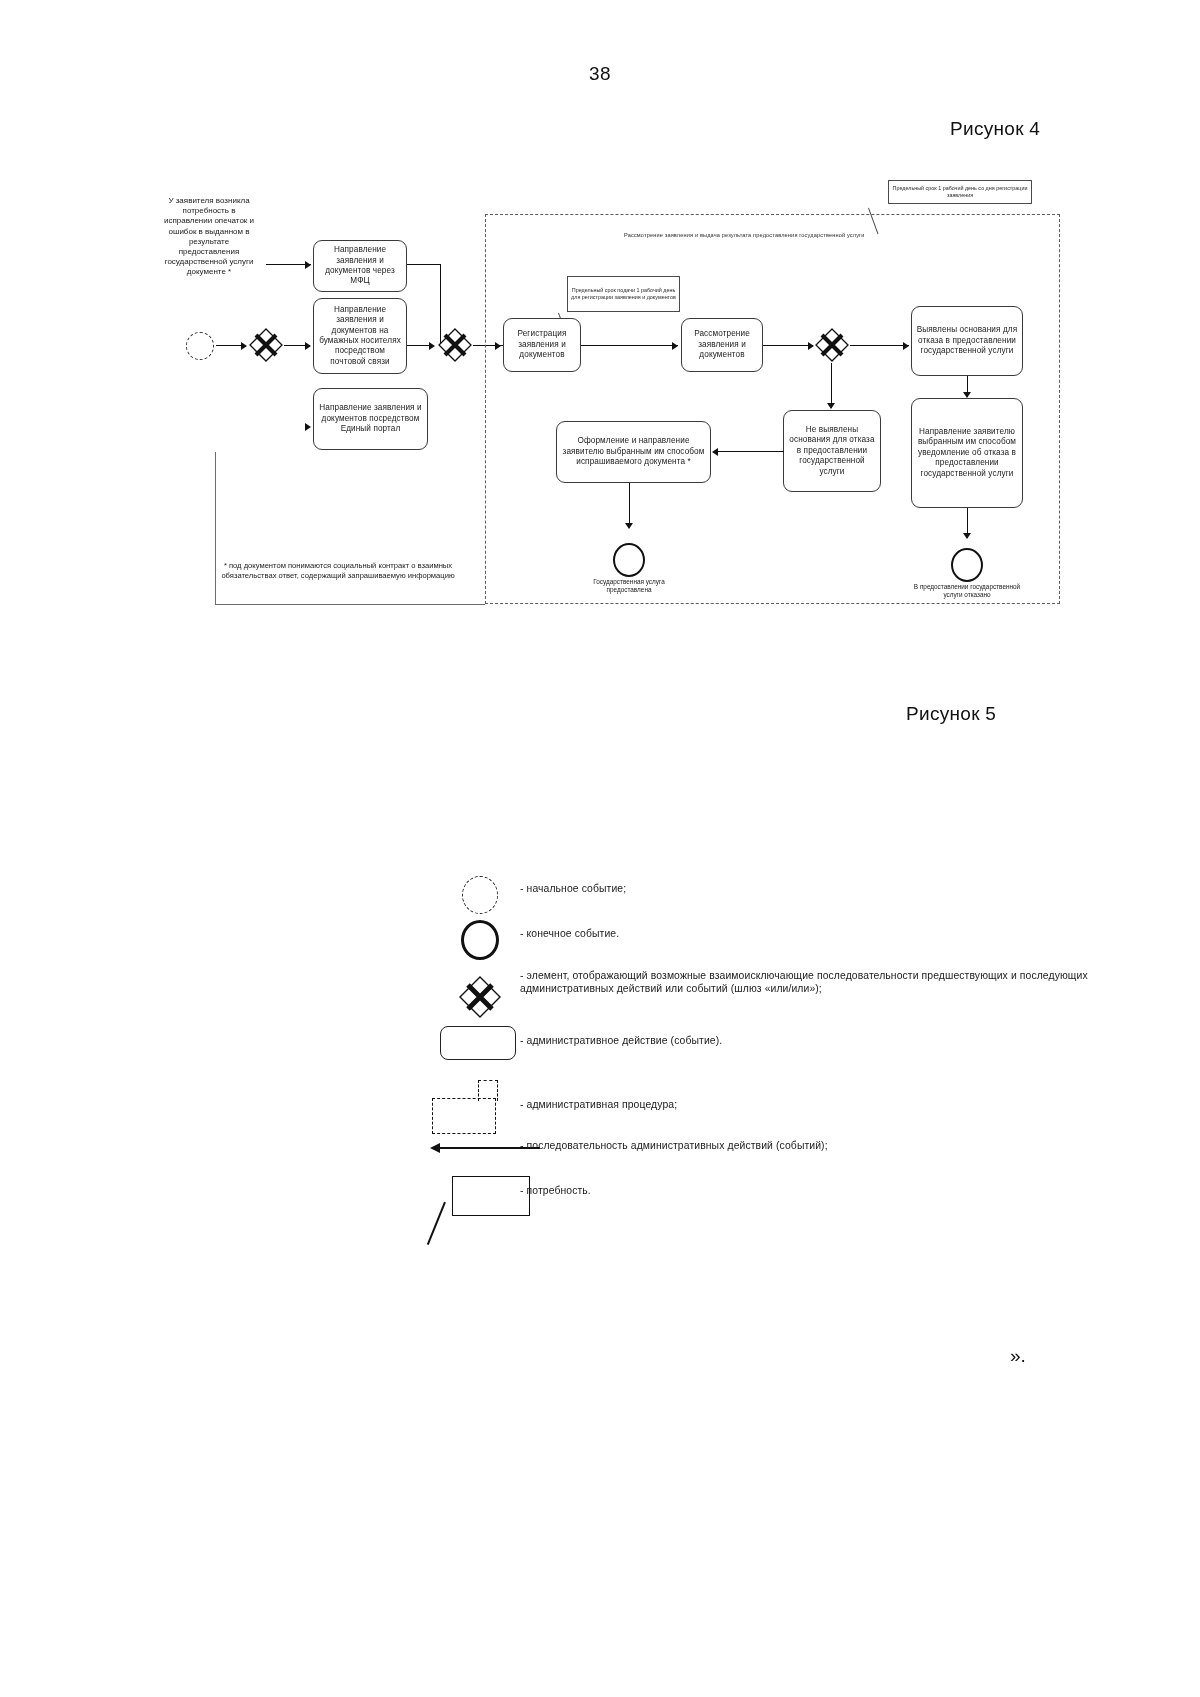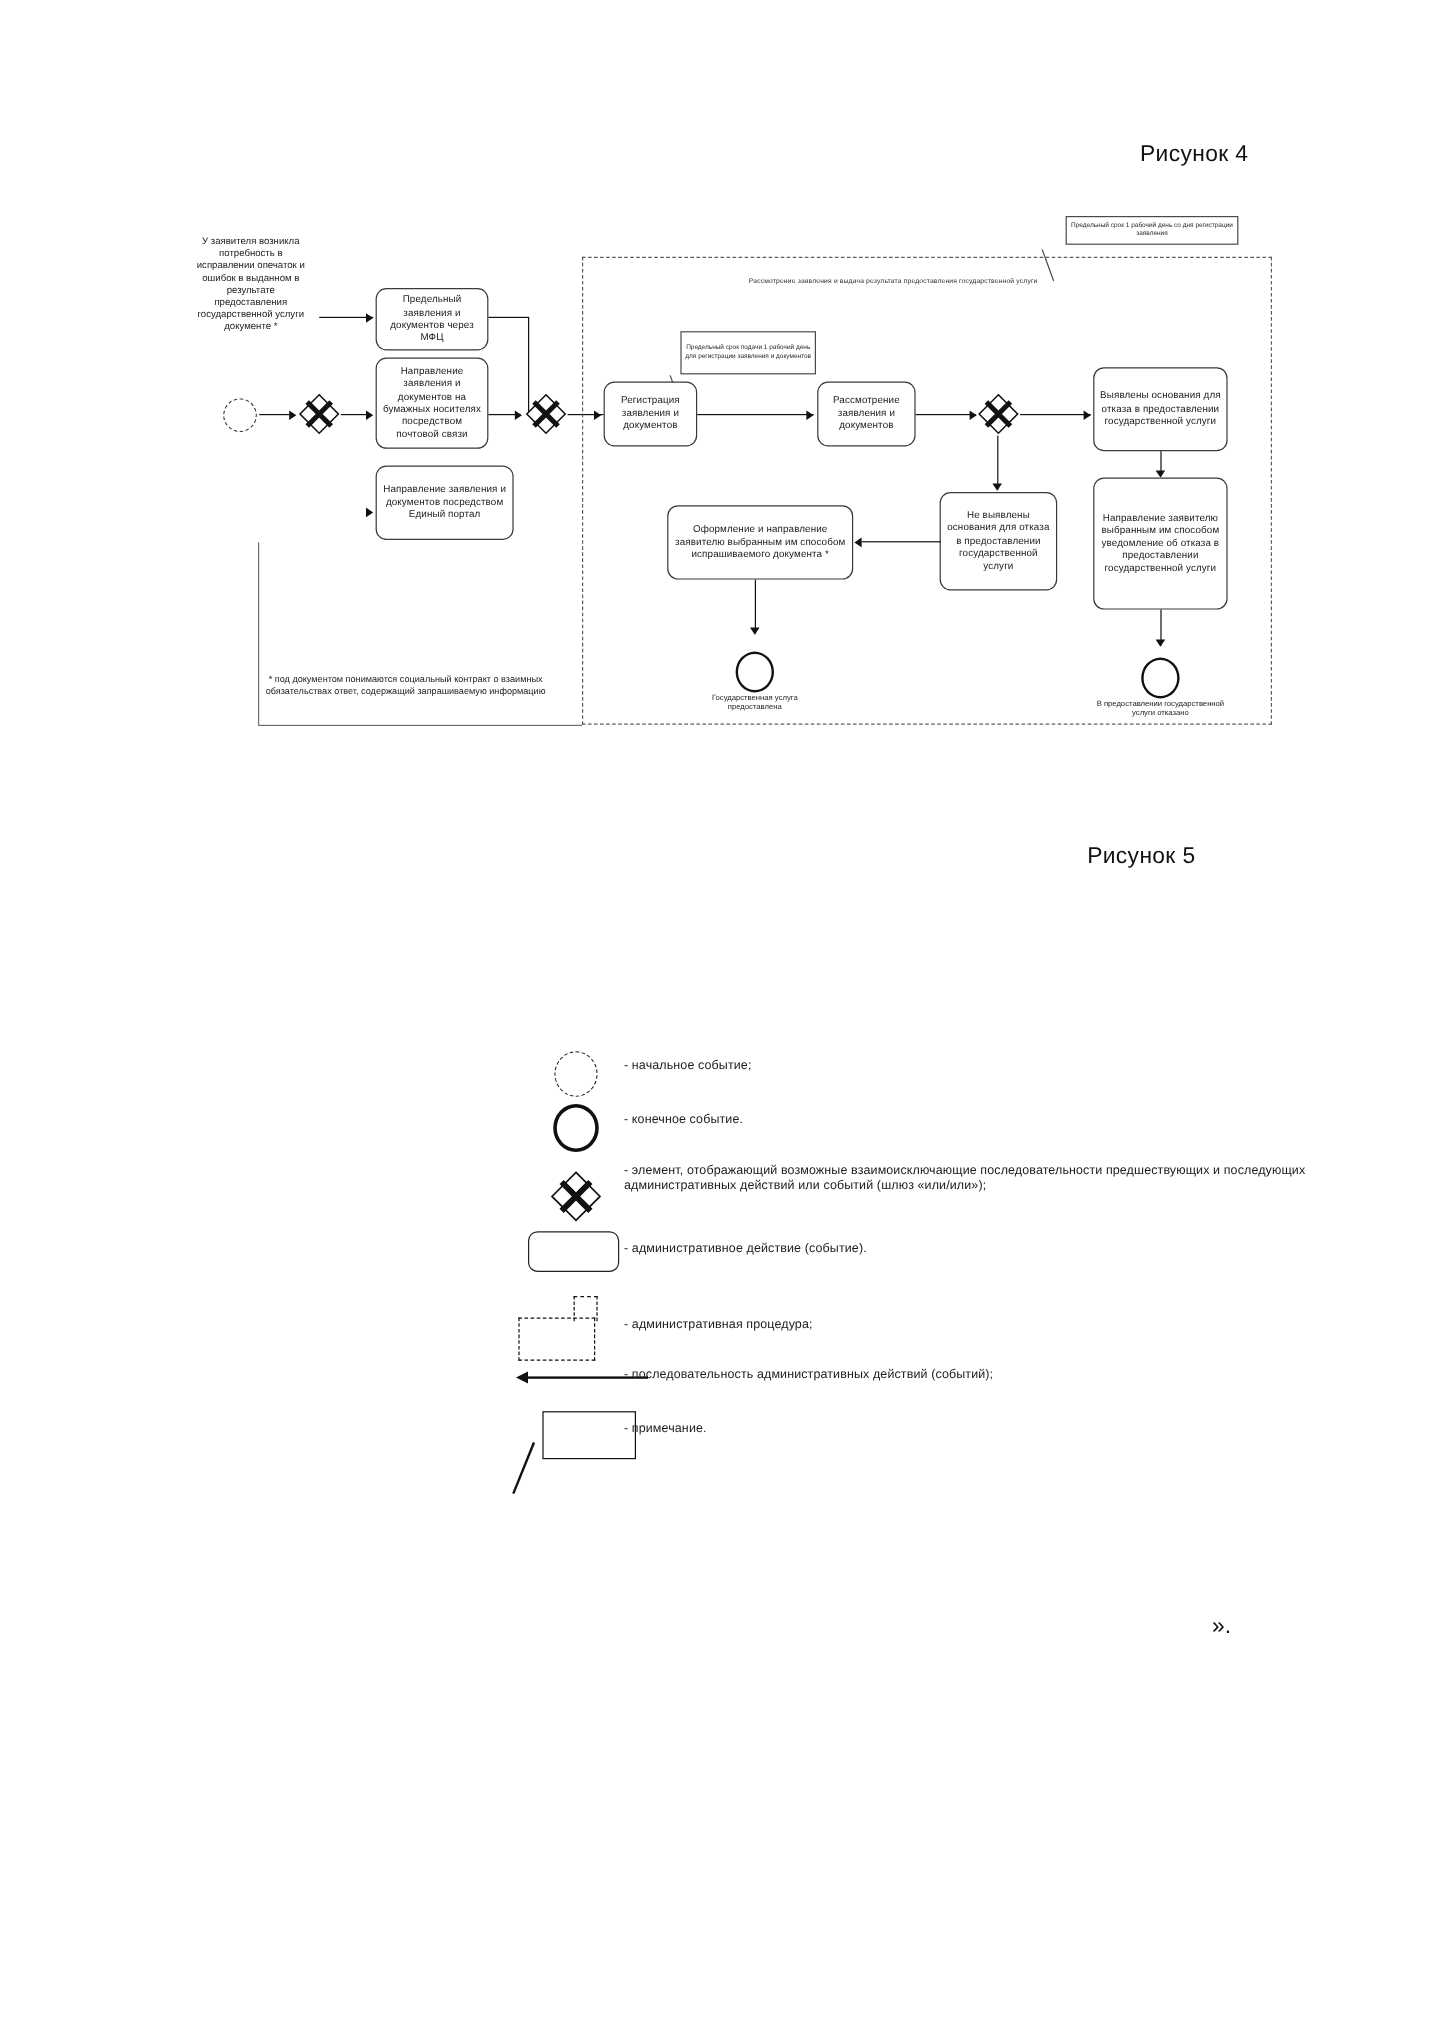--- a/index.html
+++ b/index.html
@@ -91,20 +91,21 @@
   .lg-arrow-line .bar{position:absolute;left:8px;top:4px;width:102px;height:1.6px;background:#111;}
   .lg-arrow-line .head{position:absolute;left:0;top:0;width:0;height:0;
       border-top:5px solid transparent;border-bottom:5px solid transparent;border-right:10px solid #111;}
   .lg-note-leader{position:absolute;left:0;top:30px;width:1.6px;height:46px;background:#111;transform:rotate(22deg);transform-origin:top center;}
 </style>
 </head>
 <body>
 
 <div class="page">
 
+  <div class="page-number">38</div>
 
   <div class="fig-label fig4">Рисунок 4</div>
   <div class="fig-label fig5">Рисунок 5</div>
 
   <div class="diag" style="left:0;top:0;width:1200px;height:640px;">
 
     <div class="free-text" style="left:163px;top:196px;width:92px;">У заявителя возникла потребность в исправлении опечаток и ошибок в выданном в результате предоставления государственной услуги документе *</div>
 
     <div class="ev-start" style="left:186px;top:332px;width:28px;height:28px;"></div>
 
@@ -120,21 +121,21 @@
 
     <div class="ln h" style="left:284px;top:345px;width:26px;"></div>
     <div class="arw r" style="left:305px;top:342px;"></div>
 
     <div class="ln h" style="left:266px;top:264px;width:45px;"></div>
     <div class="arw r" style="left:305px;top:261px;"></div>
 
     <div class="arw r" style="left:305px;top:423px;"></div>
 
     <div class="task" style="left:313px;top:240px;width:94px;height:52px;">
-      <span>Предельный заявления и документов через МФЦ</span>
+      <span>Направление заявления и документов через МФЦ</span>
     </div>
     <div class="task" style="left:313px;top:298px;width:94px;height:76px;">
       <span>Направление заявления и документов на бумажных носителях посредством почтовой связи</span>
     </div>
     <div class="task" style="left:313px;top:388px;width:115px;height:62px;">
       <span>Направление заявления и документов посредством Единый портал</span>
     </div>
 
     <div class="ln h" style="left:407px;top:264px;width:33px;"></div>
     <div class="ln h" style="left:407px;top:345px;width:26px;"></div>
@@ -271,17 +272,17 @@
       <div class="head"></div>
     </div>
     <div class="legend-text" style="top:0px;width:620px;">- последовательность административных действий (событий);</div>
   </div>
 
   <div class="legend-row" style="top:1172px;height:60px;">
     <div class="lg-sym" style="left:20px;top:4px;width:100px;height:56px;">
       <div class="lg-rect-plain" style="position:absolute;left:22px;top:0;"></div>
       <div class="lg-note-leader" style="left:14px;top:26px;"></div>
     </div>
-    <div class="legend-text" style="top:12px;width:580px;">- примечание.</div>
+    <div class="legend-text" style="top:12px;width:580px;">- потребность.</div>
   </div>
 
   <div class="closing-quote">».</div>
 </div>
 
 </body></html>

